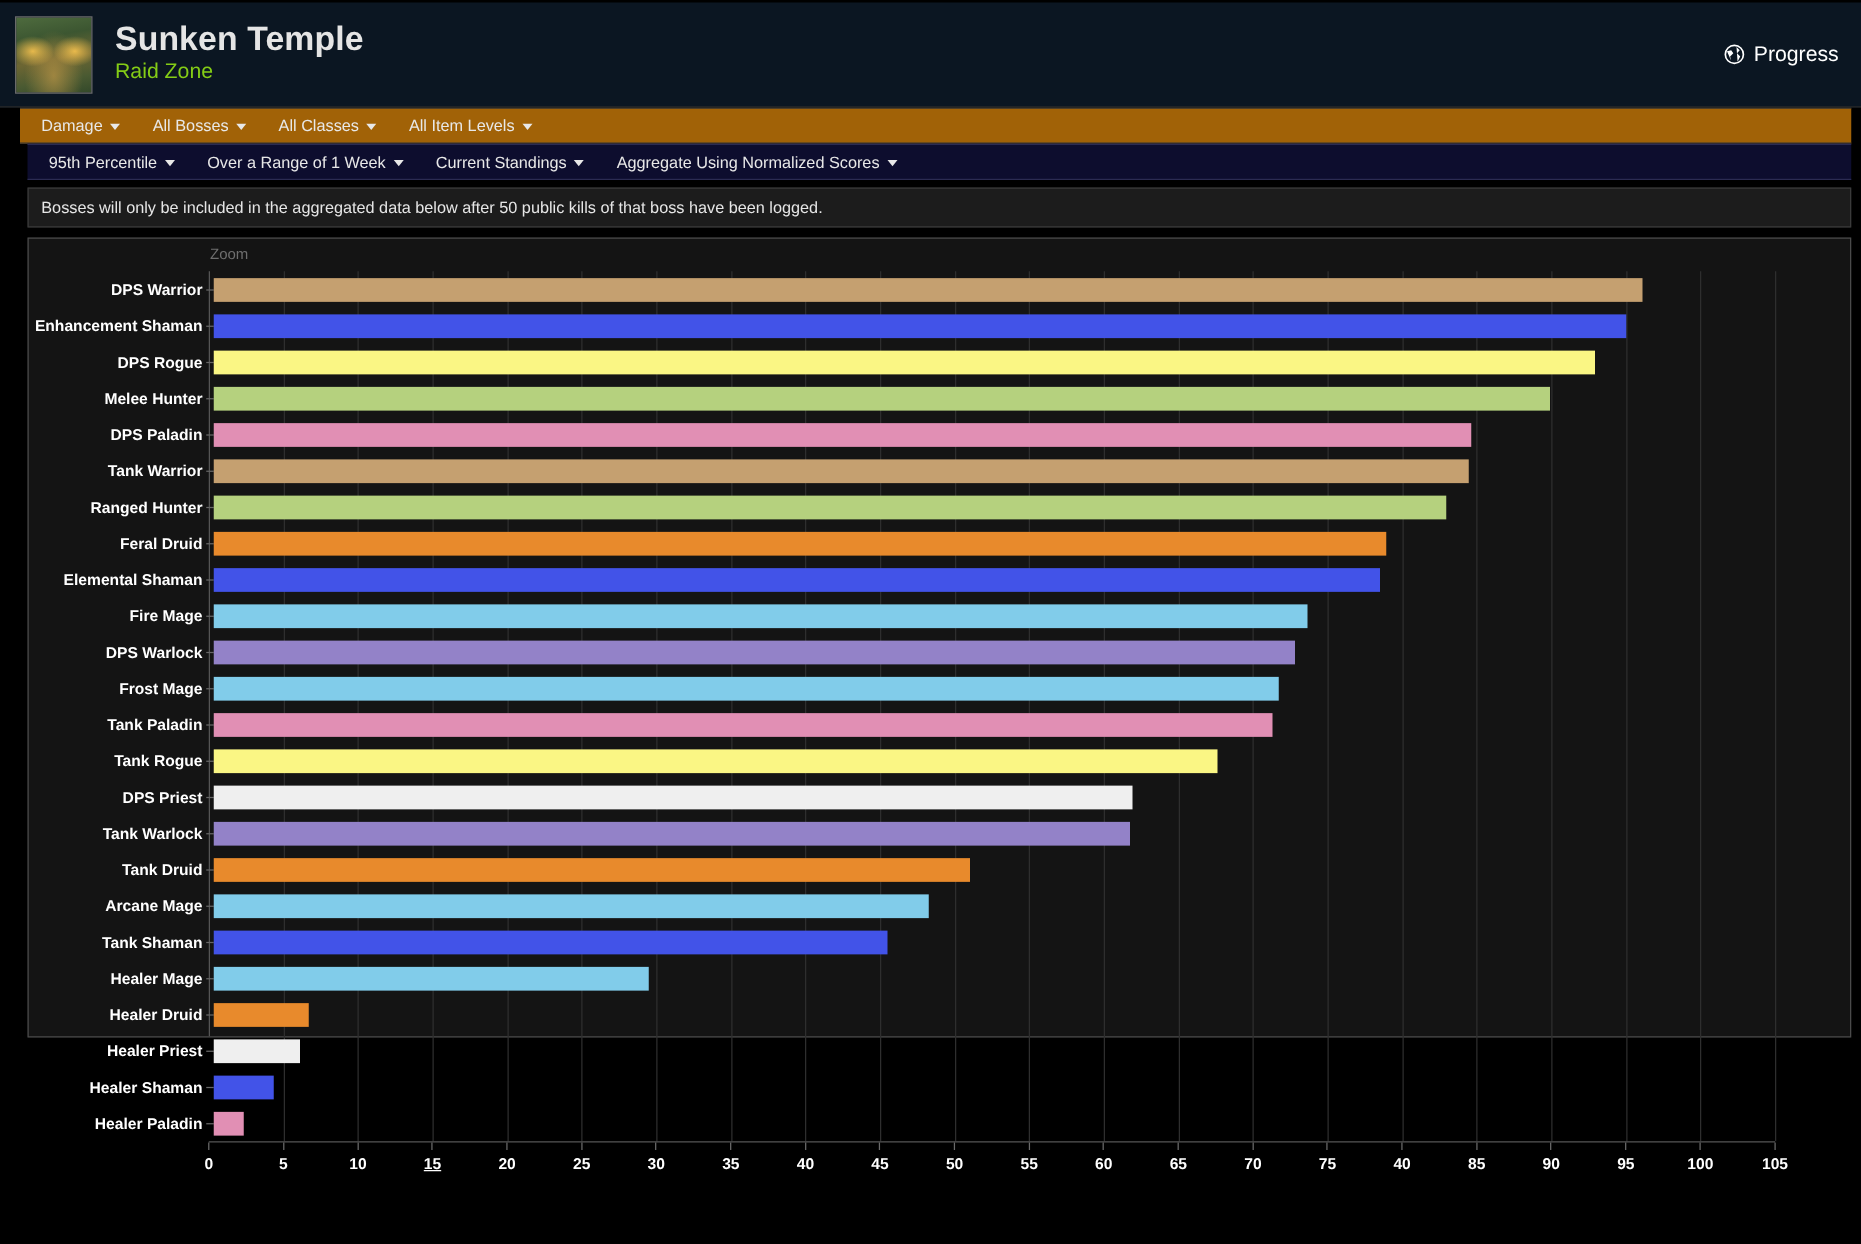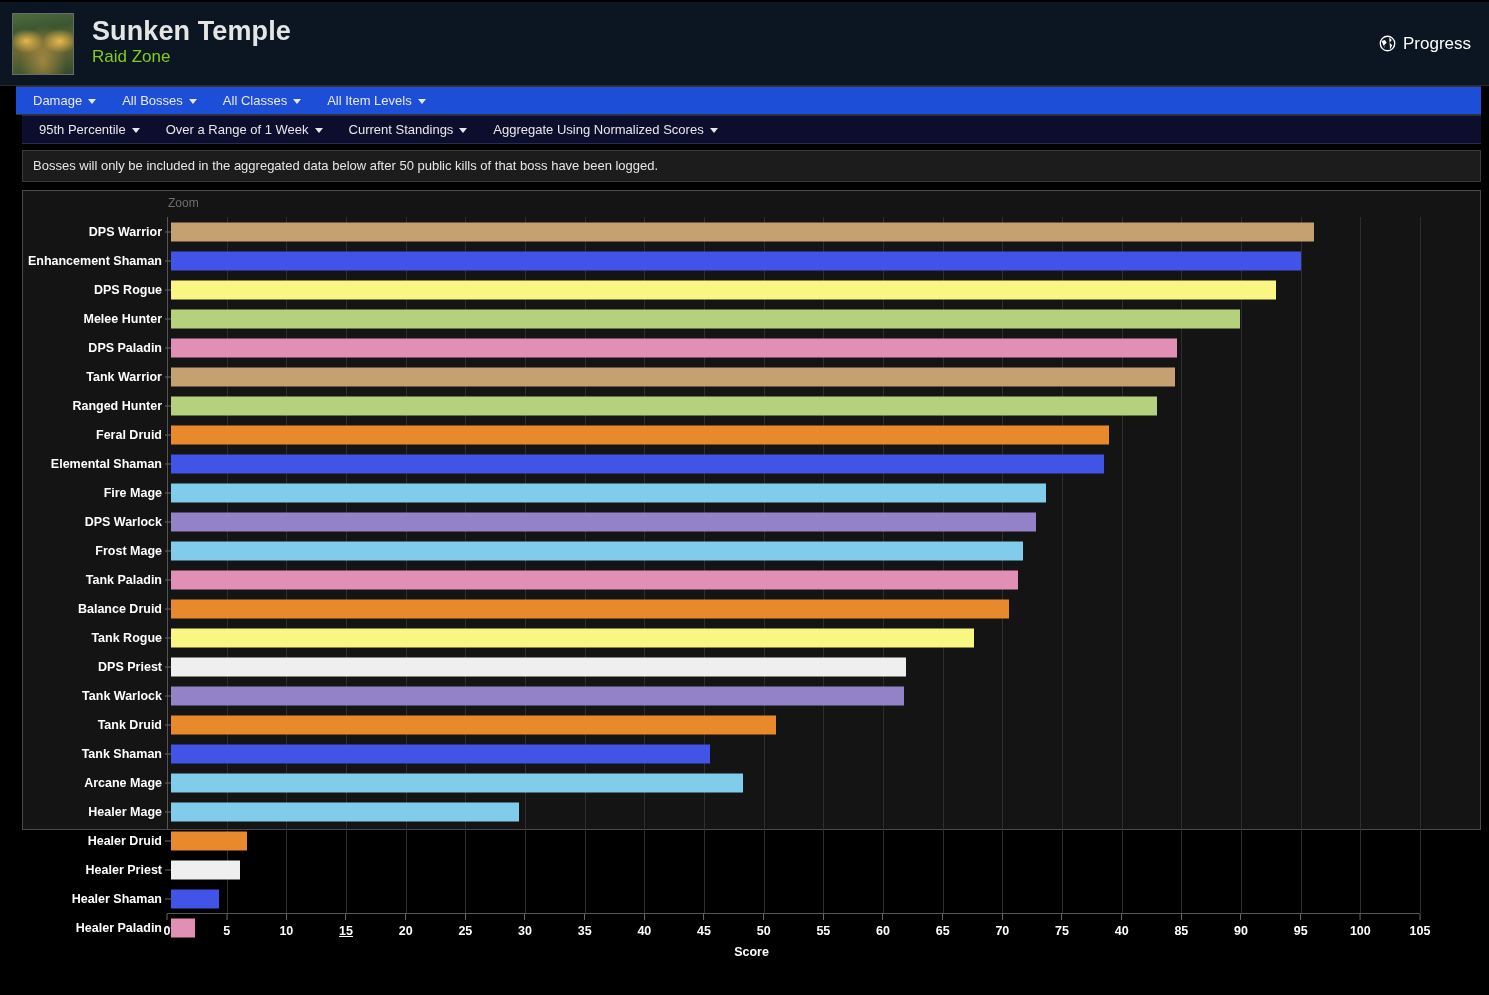--- a/index.html
+++ b/index.html
@@ -61,21 +61,21 @@
     font-size: 17px;
     color: #ffffff;
   }
   .globe-icon { display: inline-flex; }
 
   
   .filterbar {
     display: flex;
     align-items: center;
     height: 29px;
-    background: #1d4ed8;
+    background: #a16207;
     border-top: 1px solid #333;
     border-bottom: 1px solid #333;
     margin: 0 8px 0 16px;
     padding: 0 4px;
   }
   .filterbar.secondary {
     background: #0d0d2e;
     border-top: 1px solid #2b2b52;
     border-bottom: 1px solid #2b2b52;
     margin-left: 22px;
@@ -414,27 +414,20 @@
           </div>
         </div>
         <div class="row">
           <div class="row-label">Tank Paladin</div>
           <div class="tickmark"></div>
           <div class="bar-track">
             <div class="bar" title="Tank Paladin: 71" style="width: 847.267px; background: rgb(225, 143, 180);"></div>
           </div>
         </div>
         <div class="row">
-          <div class="row-label">Balance Druid</div>
-          <div class="tickmark"></div>
-          <div class="bar-track">
-            <div class="bar" title="Balance Druid: 70.2" style="width: 837.72px; background: rgb(232, 138, 44);"></div>
-          </div>
-        </div>
-        <div class="row">
           <div class="row-label">Tank Rogue</div>
           <div class="tickmark"></div>
           <div class="bar-track">
             <div class="bar" title="Tank Rogue: 67.3" style="width: 803.113px; background: rgb(250, 246, 132);"></div>
           </div>
         </div>
         <div class="row">
           <div class="row-label">DPS Priest</div>
           <div class="tickmark"></div>
           <div class="bar-track">
@@ -449,31 +442,31 @@
           </div>
         </div>
         <div class="row">
           <div class="row-label">Tank Druid</div>
           <div class="tickmark"></div>
           <div class="bar-track">
             <div class="bar" title="Tank Druid: 50.7" style="width: 605.02px; background: rgb(232, 138, 44);"></div>
           </div>
         </div>
         <div class="row">
+          <div class="row-label">Arcane Mage</div>
+          <div class="tickmark"></div>
+          <div class="bar-track">
+            <div class="bar" title="Arcane Mage: 47.9" style="width: 571.607px; background: rgb(129, 204, 234);"></div>
+          </div>
+        </div>
+        <div class="row">
           <div class="row-label">Tank Shaman</div>
           <div class="tickmark"></div>
           <div class="bar-track">
             <div class="bar" title="Tank Shaman: 45.2" style="width: 539.387px; background: rgb(66, 83, 232);"></div>
-          </div>
-        </div>
-        <div class="row">
-          <div class="row-label">Arcane Mage</div>
-          <div class="tickmark"></div>
-          <div class="bar-track">
-            <div class="bar" title="Arcane Mage: 47.9" style="width: 571.607px; background: rgb(129, 204, 234);"></div>
           </div>
         </div>
         <div class="row">
           <div class="row-label">Healer Mage</div>
           <div class="tickmark"></div>
           <div class="bar-track">
             <div class="bar" title="Healer Mage: 29.2" style="width: 348.453px; background: rgb(129, 204, 234);"></div>
           </div>
         </div>
         <div class="row">
@@ -523,15 +516,14 @@
         <div class="xtick" style="left: 919.667px;"><i></i><span>65</span></div>
         <div class="xtick" style="left: 979.333px;"><i></i><span>70</span></div>
         <div class="xtick" style="left: 1039px;"><i></i><span>75</span></div>
         <div class="xtick" style="left: 1098.67px;"><i></i><span>40</span></div>
         <div class="xtick" style="left: 1158.33px;"><i></i><span>85</span></div>
         <div class="xtick" style="left: 1218px;"><i></i><span>90</span></div>
         <div class="xtick" style="left: 1277.67px;"><i></i><span>95</span></div>
         <div class="xtick" style="left: 1337.33px;"><i></i><span>100</span></div>
         <div class="xtick" style="left: 1397px;"><i></i><span>105</span></div>
       </div>
-    <div class="xaxis-title">Score</div>
   </div>
 </div>
 
 </body></html>

